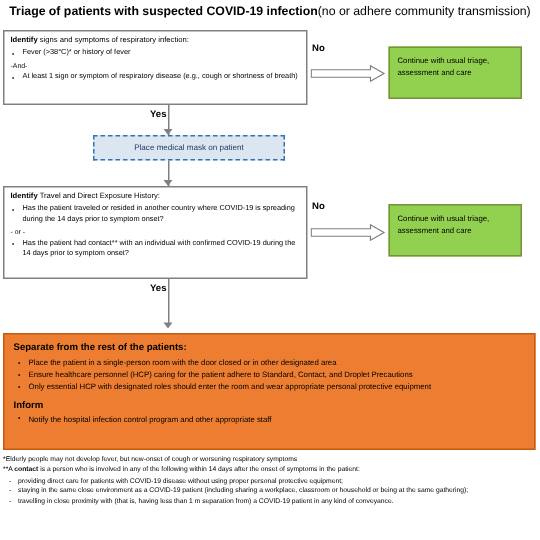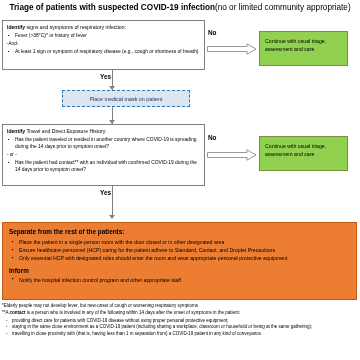--- a/index.html
+++ b/index.html
@@ -118,21 +118,21 @@
   #footnotes li:before{
     content:"-";position:absolute;left:4px;top:0;font-size:4.5px;
   }
 </style>
 </head>
 <body>
 
 <div id="sheet">
 
   <div class="title">
-    <b>Triage of patients with suspected COVID-19 infection</b><span class="sub">(no or limited community appropriate)</span>
+    <b>Triage of patients with suspected COVID-19 infection</b><span class="sub">(no or adhere community transmission)</span>
   </div>
 
   <div class="critbox" id="box-symptoms">
     <div class="hd">
       <b>Identify</b><span> signs and symptoms of respiratory infection:</span>
     </div>
     <ul>
       <li>Fever (&gt;38°C)* or history of fever</li>
     </ul>
     <div class="joiner">-And-</div>

